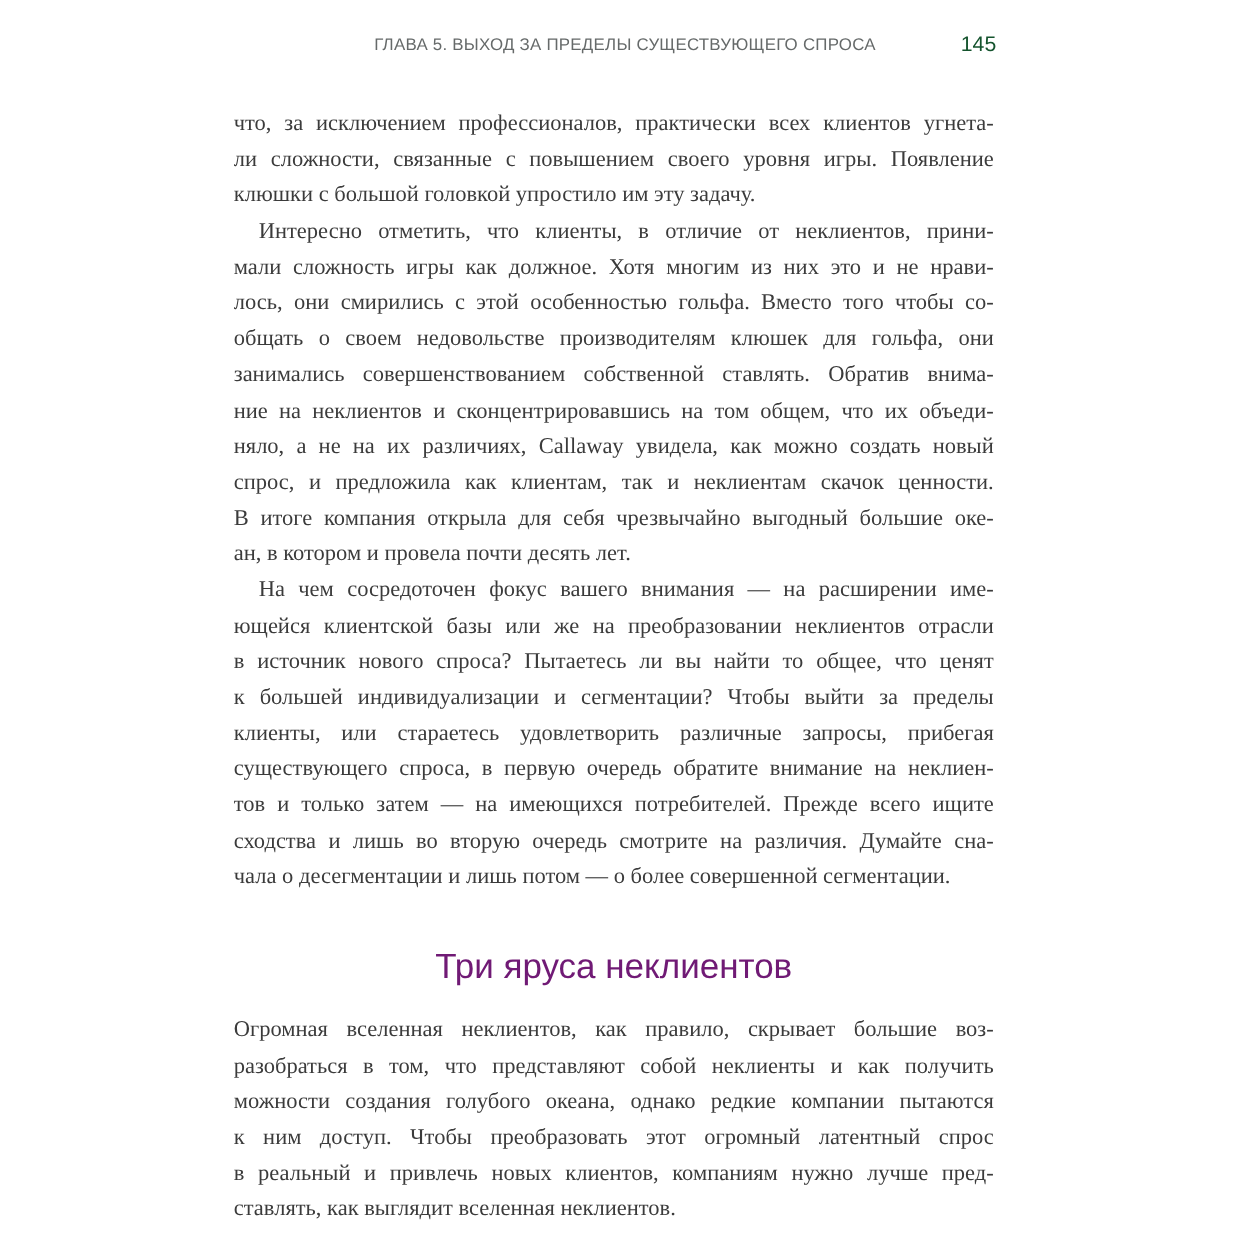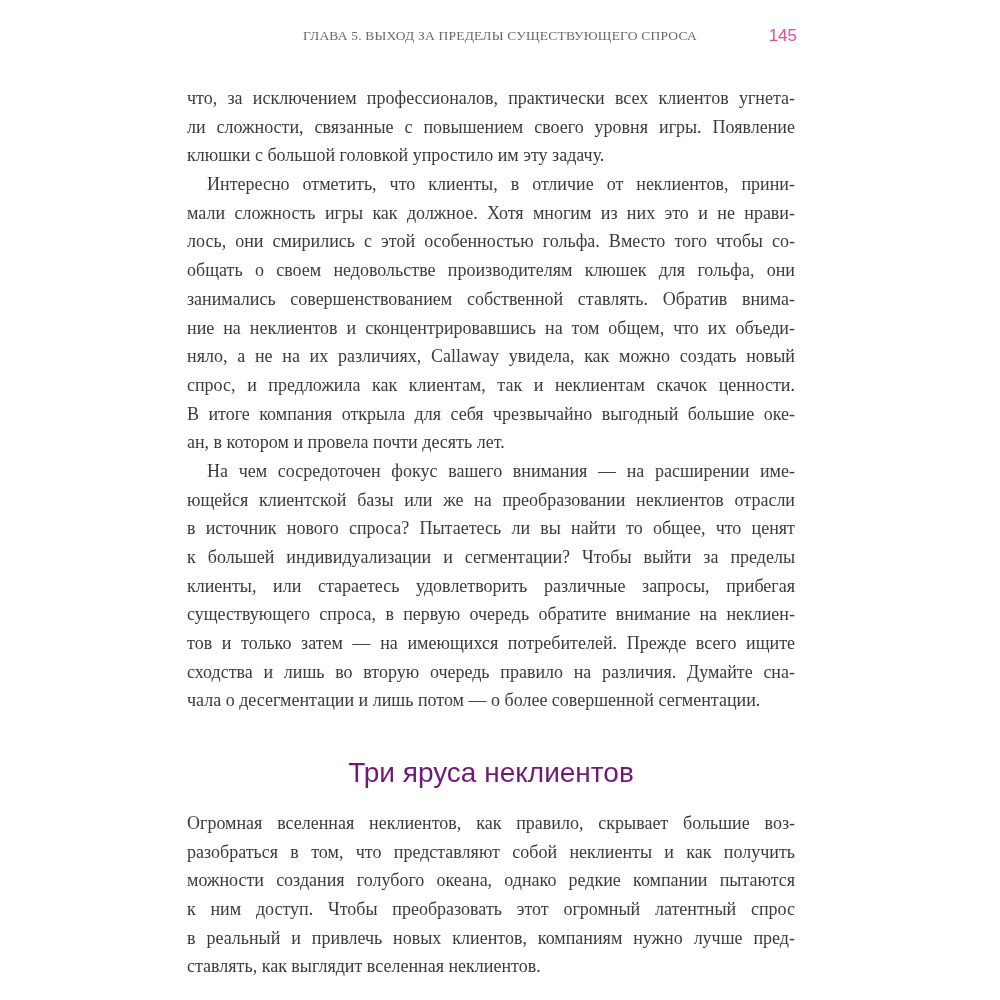--- a/index.html
+++ b/index.html
@@ -22,32 +22,32 @@
     left: 0;
     width: 1000px;
     height: 20px;
   }
   #chapter-header-title {
     position: absolute;
     left: 0;
     right: 0;
     top: 0;
     text-align: center;
-    font-family: Liberation Serif, serif;
+    font-family: Liberation Sans, sans-serif;
     font-size: 13.5px;
     letter-spacing: 0.2px;
     color: #666a6a;
   }
   #page-number {
     position: absolute;
     top: -2px;
     right: 203px;
     font-family: "Liberation Sans", sans-serif;
     font-size: 17px;
-    color: #ec4899;
+    color: #14532d;
   }
   
   .text-block {
     position: absolute;
     left: 187px;
     width: 608px;
     color: #3b3b3b;
     font-size: 18px;
     line-height: 28.7px;
   }
@@ -103,21 +103,21 @@
       <div class="line">спрос, и предложила как клиентам, так и неклиентам скачок ценности.</div>
       <div class="line">В итоге компания открыла для себя чрезвычайно выгодный большие оке-</div>
       <div class="line last">ан, в котором и провела почти десять лет.</div>
       <div class="line indent">На чем сосредоточен фокус вашего внимания — на расширении име-</div>
       <div class="line">ющейся клиентской базы или же на преобразовании неклиентов отрасли</div>
       <div class="line">в источник нового спроса? Пытаетесь ли вы найти то общее, что ценят</div>
       <div class="line">к большей индивидуализации и сегментации? Чтобы выйти за пределы</div>
       <div class="line">клиенты, или стараетесь удовлетворить различные запросы, прибегая</div>
       <div class="line">существующего спроса, в первую очередь обратите внимание на неклиен-</div>
       <div class="line">тов и только затем — на имеющихся потребителей. Прежде всего ищите</div>
-      <div class="line">сходства и лишь во вторую очередь правило на различия. Думайте сна-</div>
+      <div class="line">сходства и лишь во вторую очередь смотрите на различия. Думайте сна-</div>
       <div class="line last">чала о десегментации и лишь потом — о более совершенной сегментации.</div>
     </div>
 
   <div id="section-heading">Три яруса неклиентов</div>
 
   <div id="section-text" class="text-block">
       <div class="line">Огромная вселенная неклиентов, как правило, скрывает большие воз-</div>
       <div class="line">разобраться в том, что представляют собой неклиенты и как получить</div>
       <div class="line">можности создания голубого океана, однако редкие компании пытаются</div>
       <div class="line">к ним доступ. Чтобы преобразовать этот огромный латентный спрос</div>

